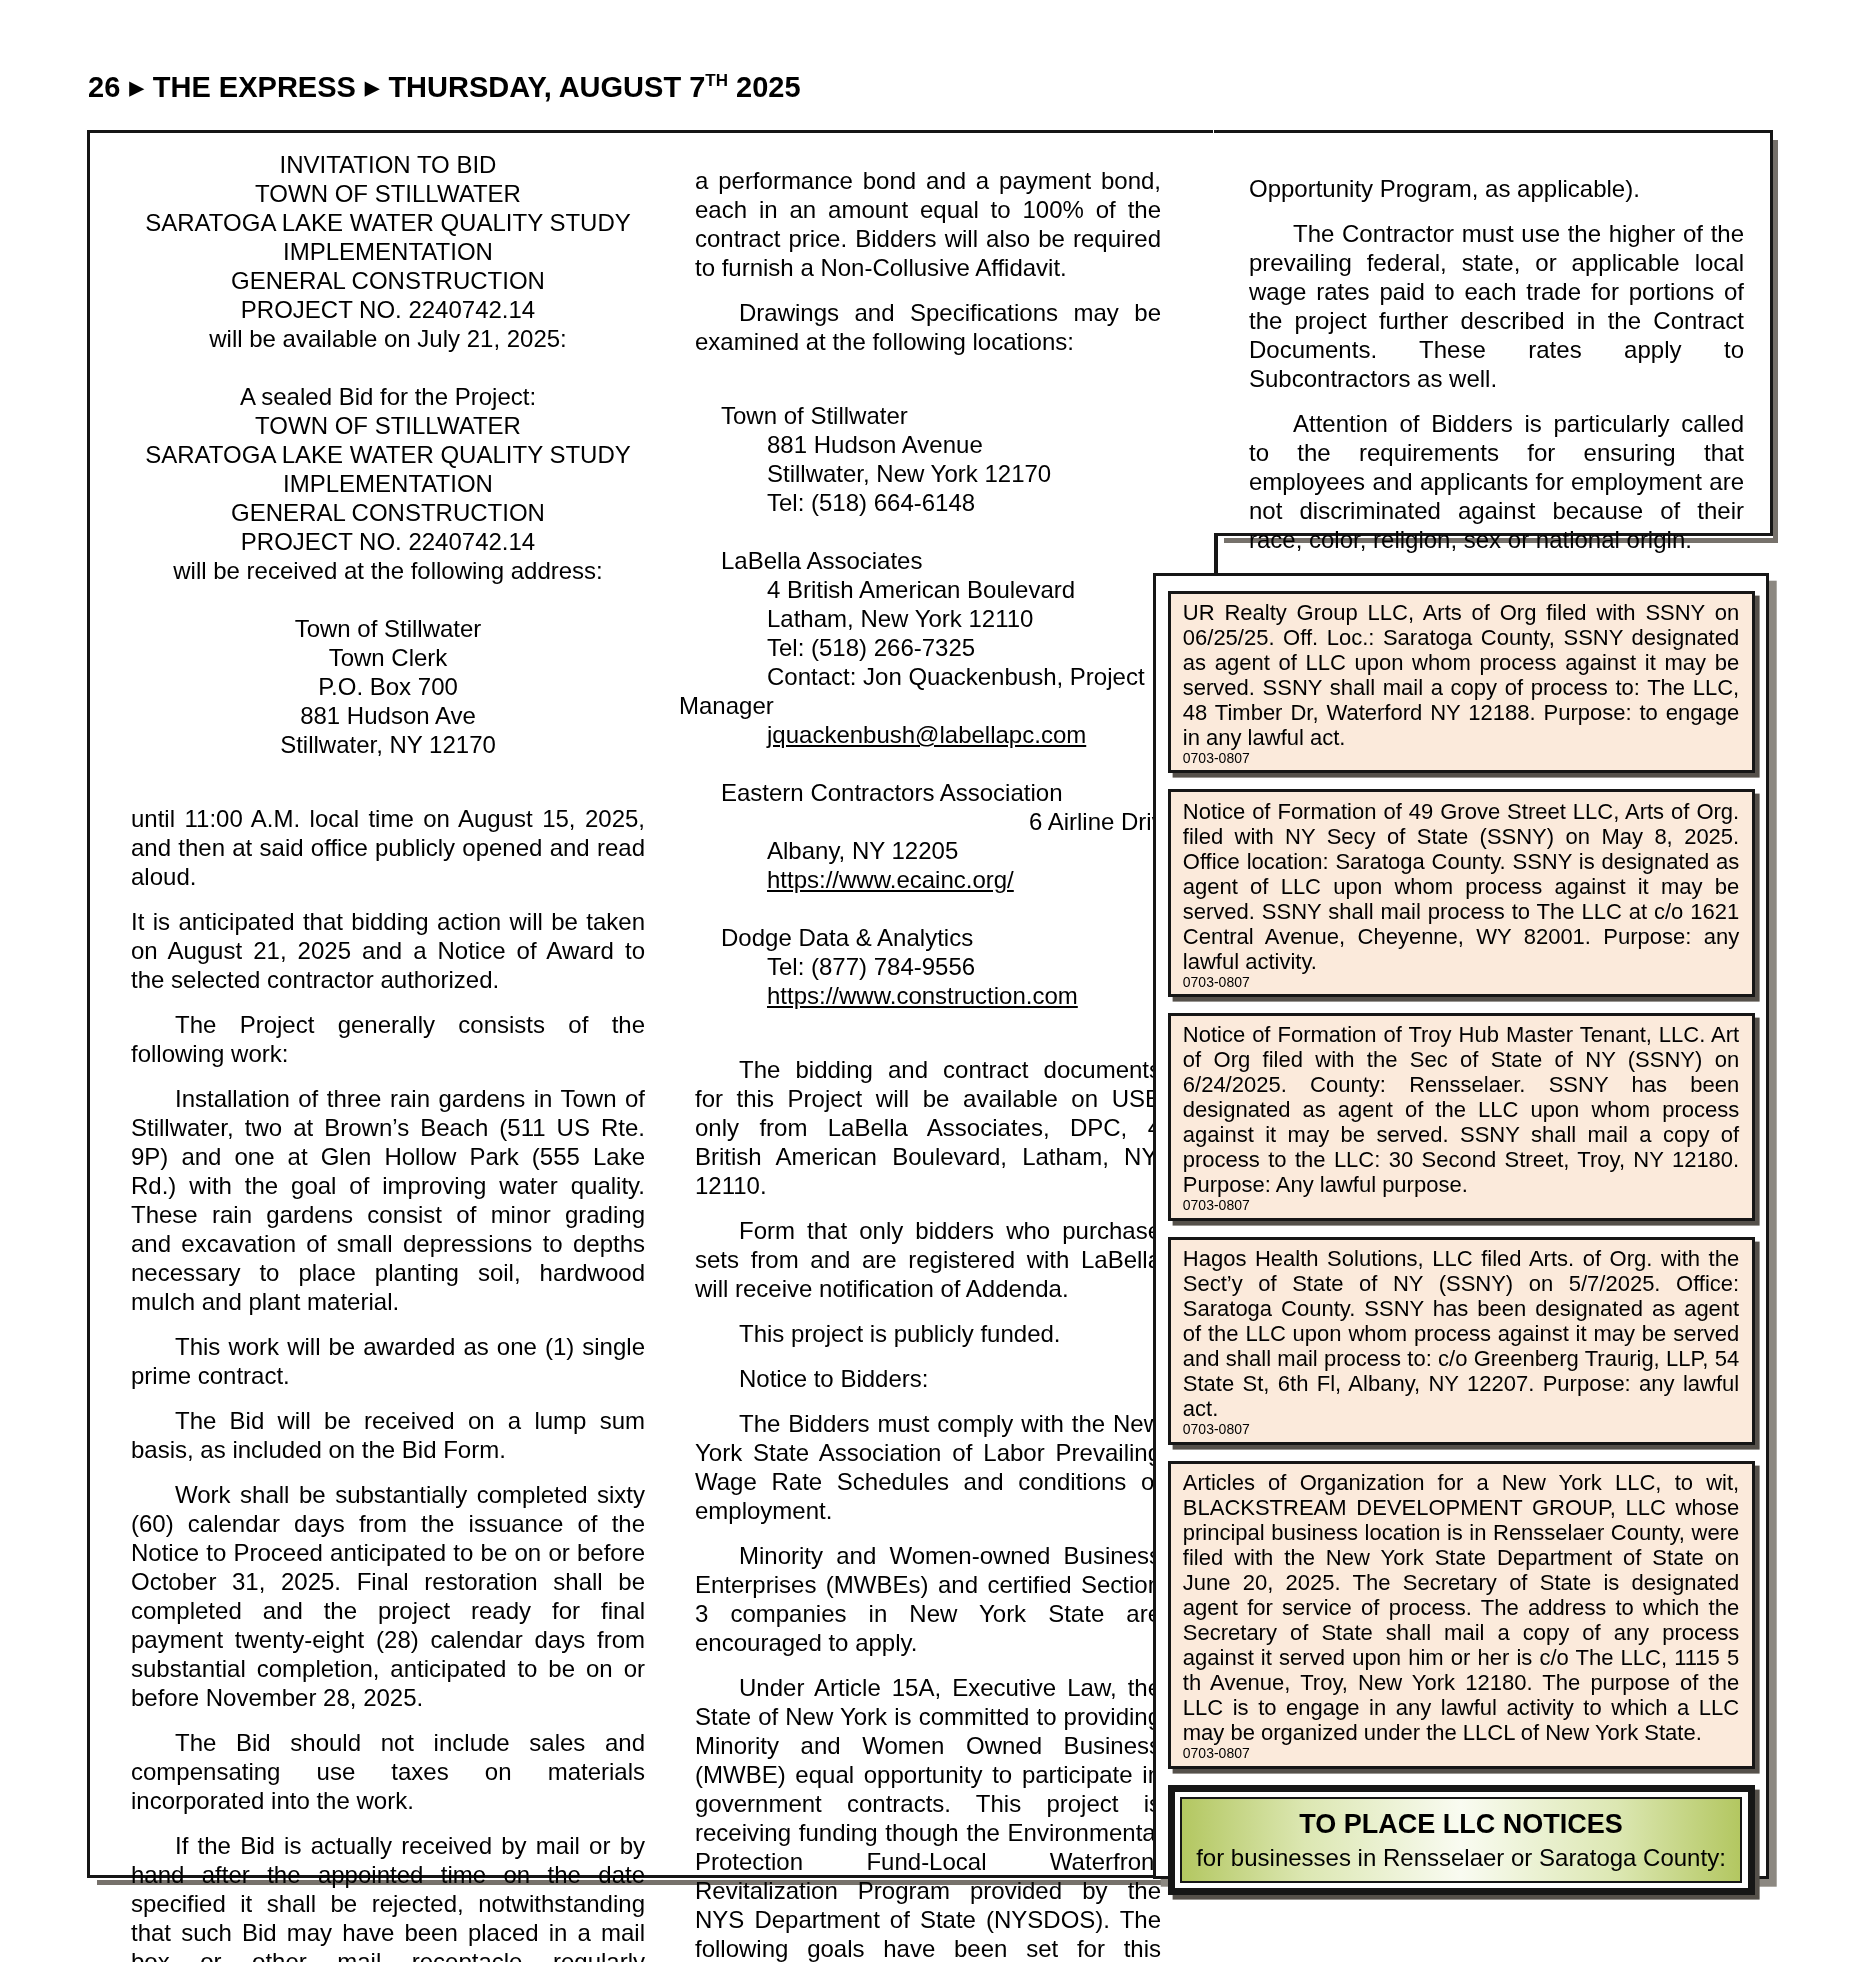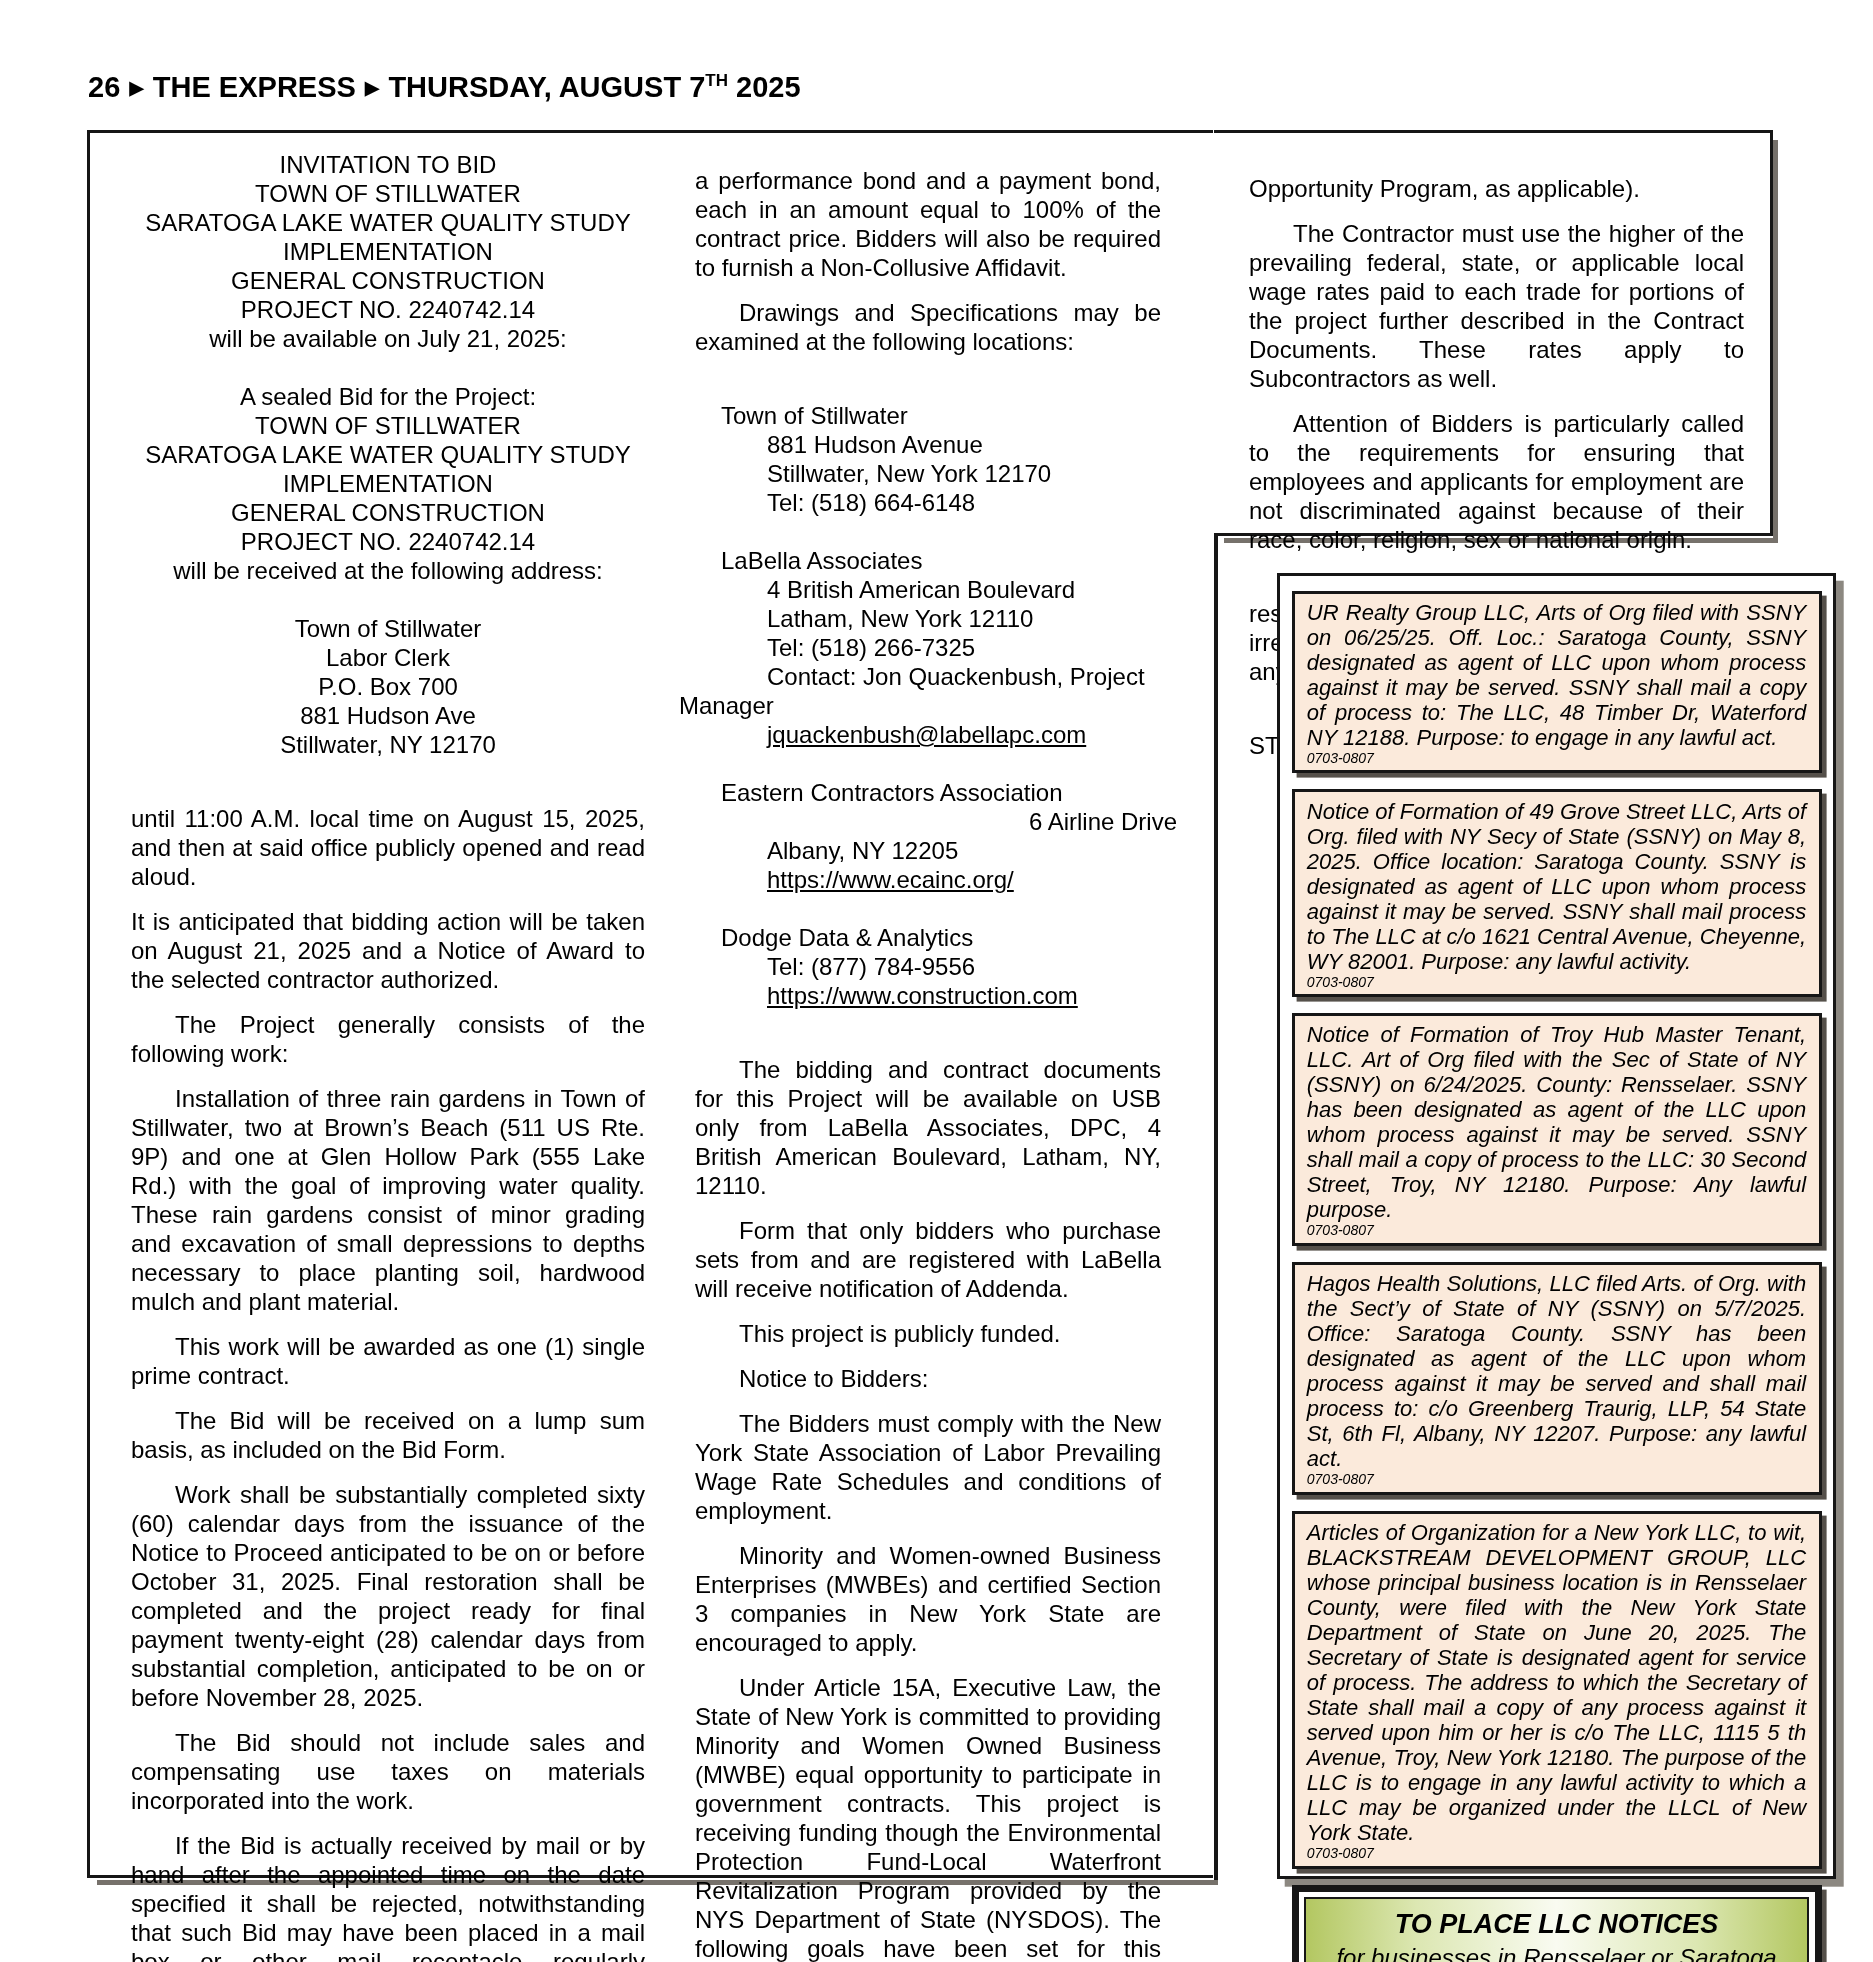--- a/index.html
+++ b/index.html
@@ -29,22 +29,22 @@
   .col p { margin:16px; text-align:justify; }
   p.ind { text-indent:44px; }
   .blank { height:29px; }
   .addr-name { margin-left:42px; }
   .addr-line { margin-left:88px; }
   .addr-line.extra { margin-left:134px;text-align:right; }
   .addr-out { margin-left:0; }
   .link { text-decoration:underline; }
 
   
-  .panel { position:absolute; left:1277px; top:573px; width:559px; height:1306px; box-sizing:border-box;
-           border:3.8px solid #161616; background:#fff; box-shadow:7.7px 7.7px 0 #8c8881; padding:14.6px 11.5px 0 11.5px;font-style:italic; }
+  .panel { position:absolute; left:1153px; top:573px; width:616px; height:1306px; box-sizing:border-box;
+           border:3.8px solid #161616; background:#fff; box-shadow:7.7px 7.7px 0 #8c8881; padding:14.6px 11.5px 0 11.5px; }
   .notice { border:3.1px solid #161616; background:#fbeadb; box-shadow:4.6px 4.6px 0 #55504a;
             padding:6.1px 12.3px 3.8px 12.3px; margin-bottom:16px; font-size:22px; line-height:25px; text-align:justify; }
   .notice .tag { font-size:14px; line-height:17px; text-align:left; }
 
   
   .adbox { border:7.7px solid #161616; background:#fff; padding:5.4px; box-shadow:4.6px 4.6px 0 #55504a; }
   .adbox-inner { border:2.3px solid #161616; text-align:center; padding:6.1px 3.1px 9.2px 3.1px;
                  background:linear-gradient(90deg,#b3c761 0%, #dce7b2 22%, #f9fbf1 50%, #dce7b2 78%, #b3c761 100%); }
   .adbox-title { font-size:27px; font-weight:bold; line-height:37px; }
   .adbox-line { font-size:24px; line-height:29px; }
@@ -76,21 +76,21 @@
     <div class="blank"></div>
     <div class="center">A sealed Bid for the Project:</div>
     <div class="center">TOWN OF STILLWATER</div>
     <div class="center">SARATOGA LAKE WATER QUALITY STUDY</div>
     <div class="center">IMPLEMENTATION</div>
     <div class="center">GENERAL CONSTRUCTION</div>
     <div class="center">PROJECT NO. 2240742.14</div>
     <div class="center">will be received at the following address:</div>
     <div class="blank"></div>
     <div class="center">Town of Stillwater</div>
-    <div class="center">Labor Clerk</div>
+    <div class="center">Town Clerk</div>
     <div class="center">P.O. Box 700</div>
     <div class="center">881 Hudson Ave</div>
     <div class="center">Stillwater, NY 12170</div>
     <div class="blank"></div>
     <p>until 11:00 A.M. local time on August 15, 2025, and then at said office publicly opened and read aloud.</p>
     <p>It is anticipated that bidding action will be taken on August 21, 2025 and a Notice of Award to the selected contractor authorized.</p>
     <p class="ind">The Project generally consists of the following work:</p>
     <p class="ind">Installation of three rain gardens in Town of Stillwater, two at Brown’s Beach (511 US Rte. 9P) and one at Glen Hollow Park (555 Lake Rd.) with the goal of improving water quality.  These rain gardens consist of minor grading and excavation of small depressions to depths necessary to place planting soil, hardwood mulch and plant material.</p>
     <p class="ind">This work will be awarded as one (1) single prime contract.</p>
     <p class="ind">The Bid will be received on a lump sum basis, as included on the Bid Form.</p>

